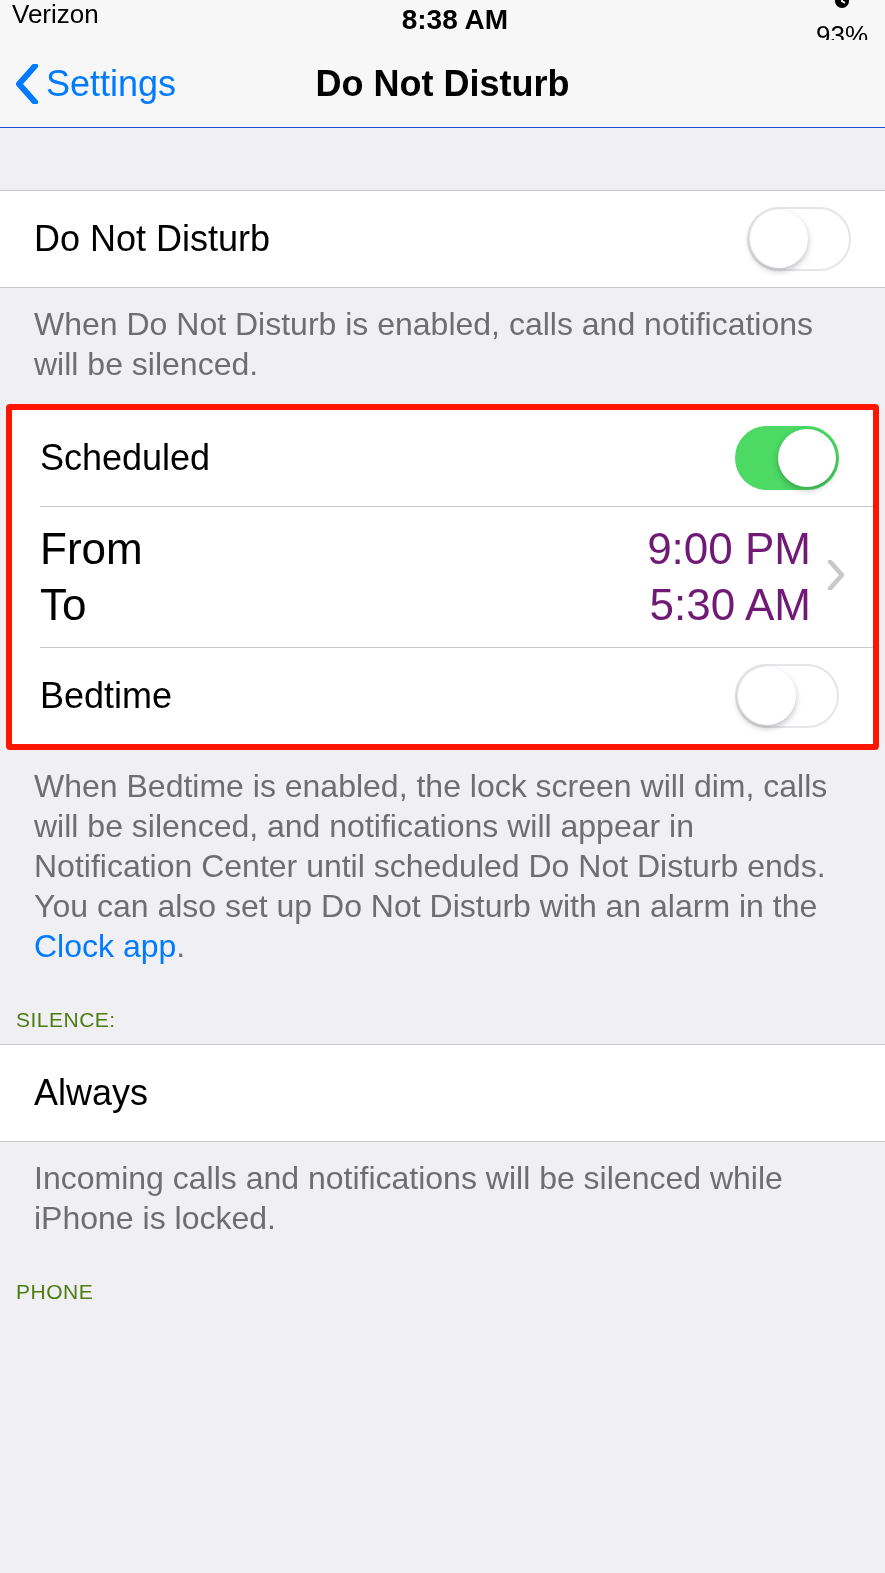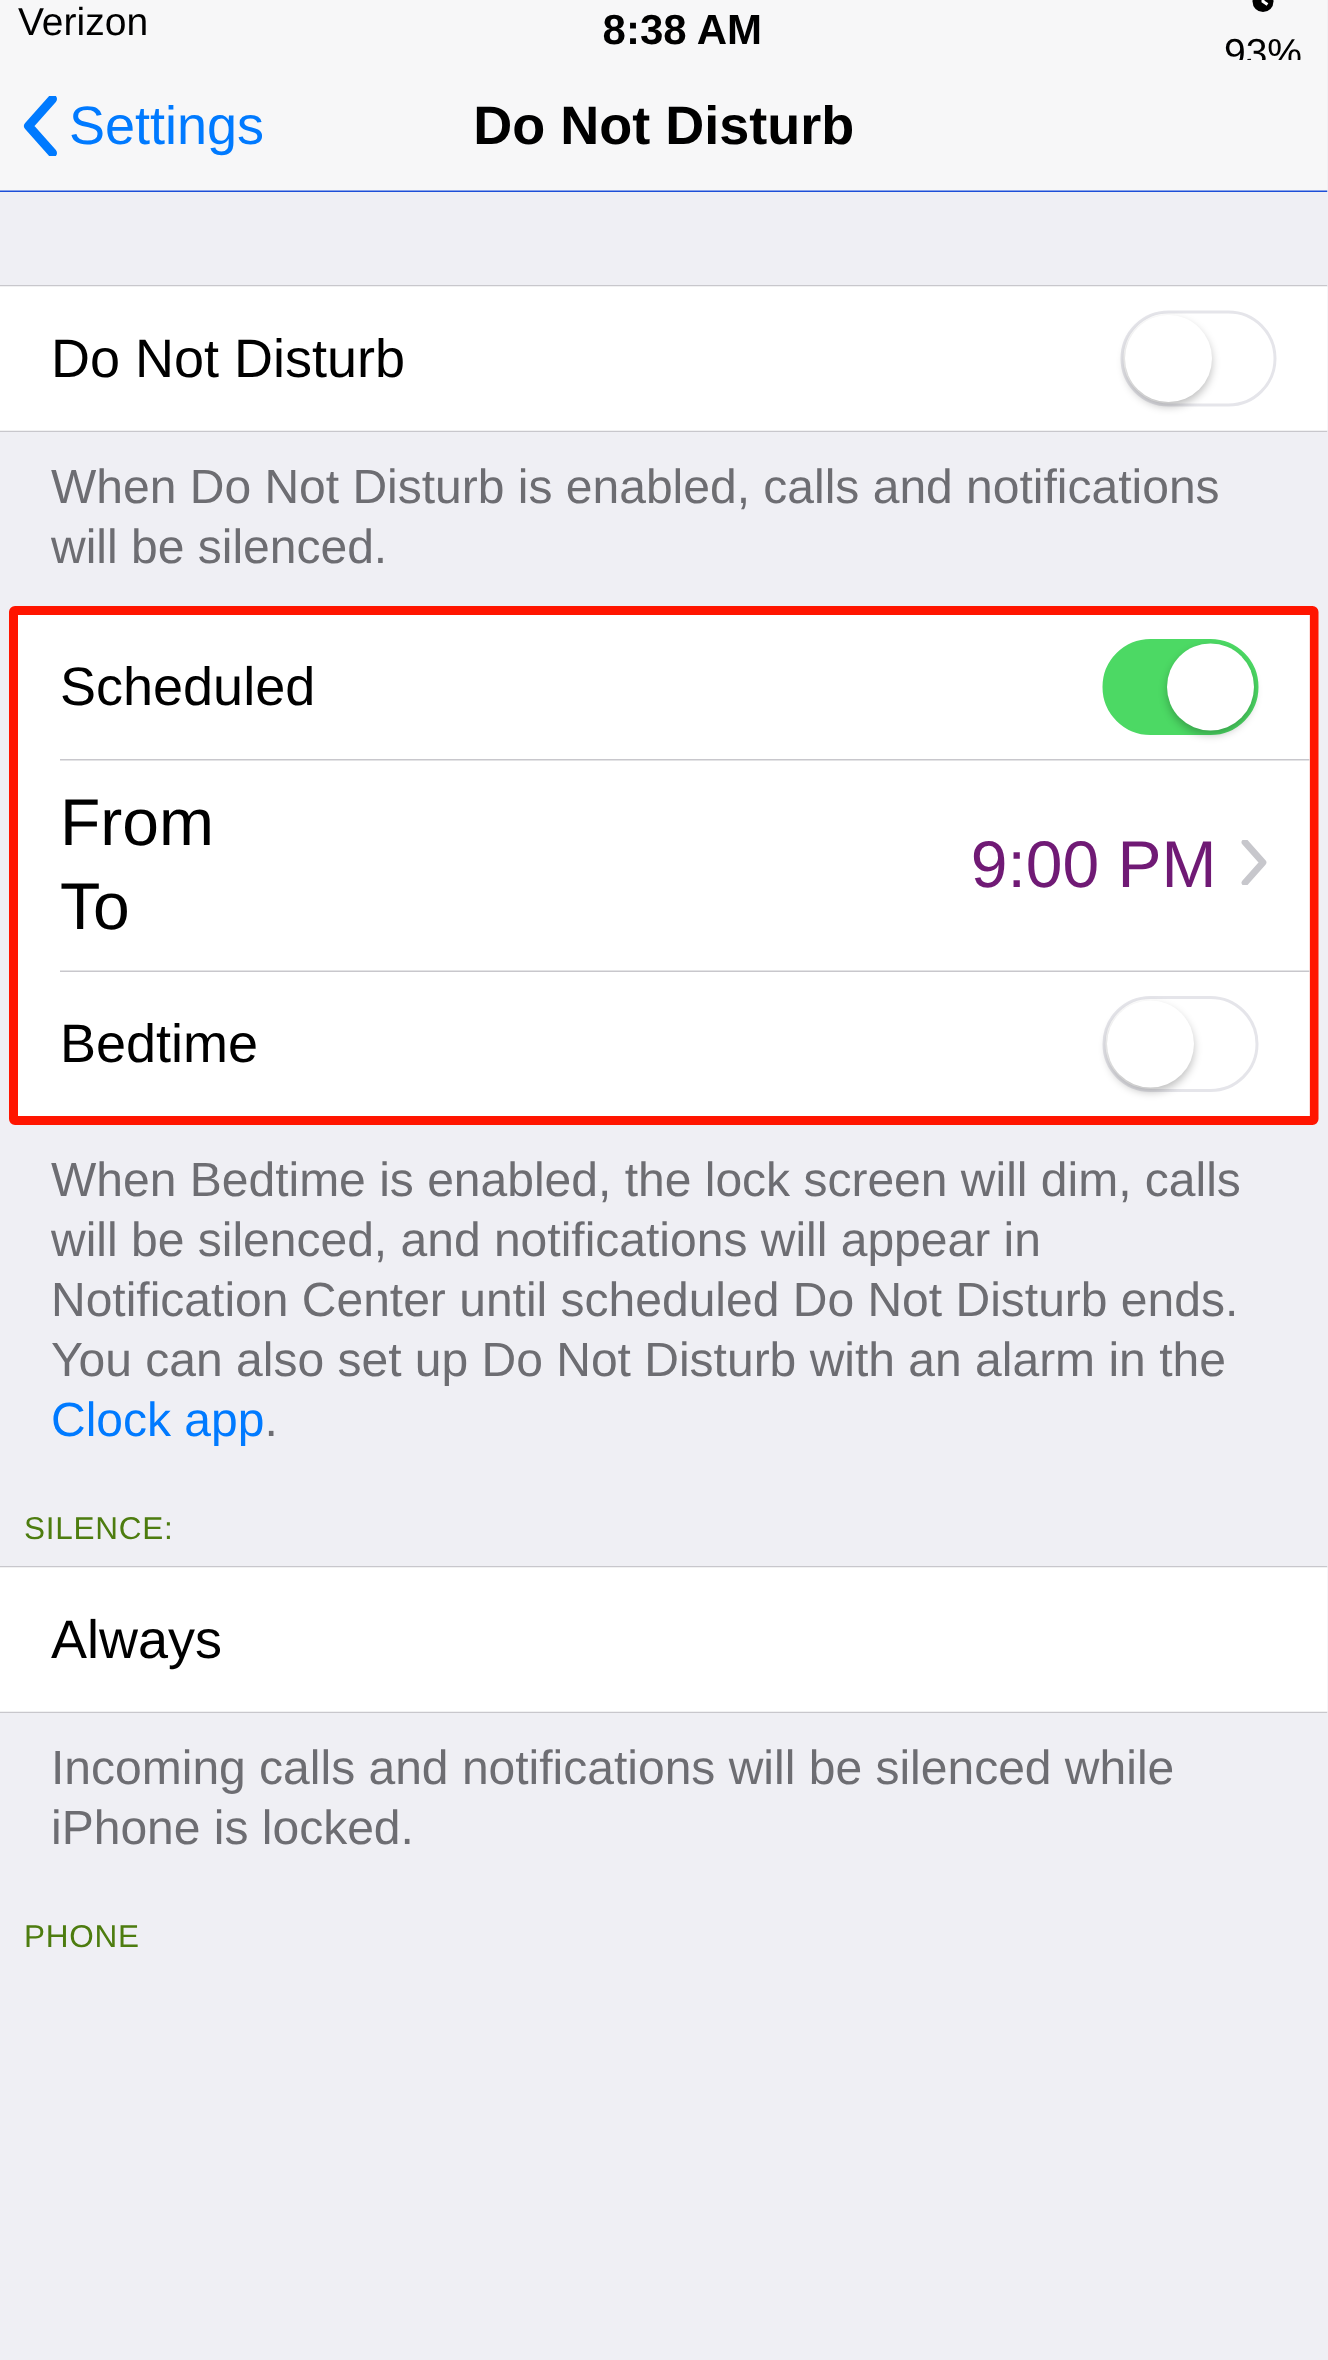--- a/index.html
+++ b/index.html
@@ -270,20 +270,21 @@
           <span class="knob"></span>
         </span>
     </div>
     <div class="fromto">
       <div class="ft-labels">
         <span>From</span>
         <span>To</span>
       </div>
       <div class="ft-values">
         <span>9:00 PM</span>
+        <span>5:30 AM</span>
       </div>
       <span class="chev">
         <svg viewBox="0 0 12 20">
             <path fill="none" stroke="#c7c7cc" stroke-width="3" stroke-linecap="round" stroke-linejoin="round" d="M2 1l8 9-8 9"></path>
           </svg>
       </span>
     </div>
     <div class="row">
       <span>Bedtime</span>
       <span class="switch" id="sw-bed">

